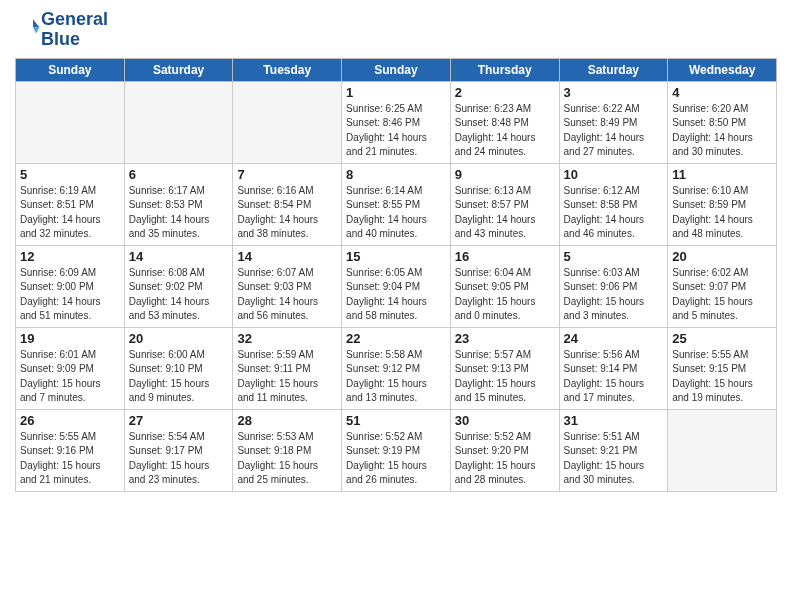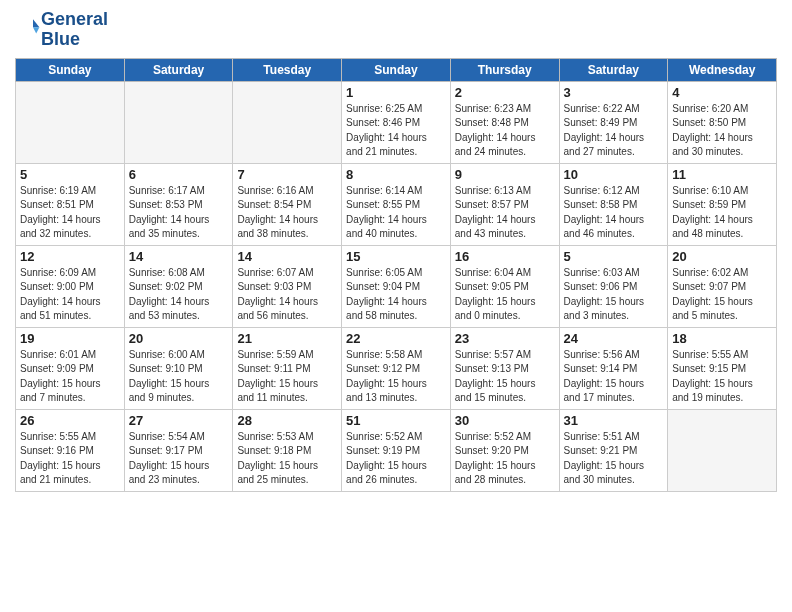--- a/index.html
+++ b/index.html
@@ -207,37 +207,37 @@
         <tr>
           <td>
             <span class="day-num">19</span>
             <div class="day-info">Sunrise: 6:01 AM<br>Sunset: 9:09 PM<br>Daylight: 15 hours<br>and 7 minutes.</div>
           </td>
           <td>
             <span class="day-num">20</span>
             <div class="day-info">Sunrise: 6:00 AM<br>Sunset: 9:10 PM<br>Daylight: 15 hours<br>and 9 minutes.</div>
           </td>
           <td>
-            <span class="day-num">21</span>
+            <span class="day-num">32</span>
             <div class="day-info">Sunrise: 5:59 AM<br>Sunset: 9:11 PM<br>Daylight: 15 hours<br>and 11 minutes.</div>
           </td>
           <td>
             <span class="day-num">22</span>
             <div class="day-info">Sunrise: 5:58 AM<br>Sunset: 9:12 PM<br>Daylight: 15 hours<br>and 13 minutes.</div>
           </td>
           <td>
             <span class="day-num">23</span>
             <div class="day-info">Sunrise: 5:57 AM<br>Sunset: 9:13 PM<br>Daylight: 15 hours<br>and 15 minutes.</div>
           </td>
           <td>
             <span class="day-num">24</span>
             <div class="day-info">Sunrise: 5:56 AM<br>Sunset: 9:14 PM<br>Daylight: 15 hours<br>and 17 minutes.</div>
           </td>
           <td>
-            <span class="day-num">18</span>
+            <span class="day-num">25</span>
             <div class="day-info">Sunrise: 5:55 AM<br>Sunset: 9:15 PM<br>Daylight: 15 hours<br>and 19 minutes.</div>
           </td>
         </tr>
         <tr>
           <td>
             <span class="day-num">26</span>
             <div class="day-info">Sunrise: 5:55 AM<br>Sunset: 9:16 PM<br>Daylight: 15 hours<br>and 21 minutes.</div>
           </td>
           <td>
             <span class="day-num">27</span>

